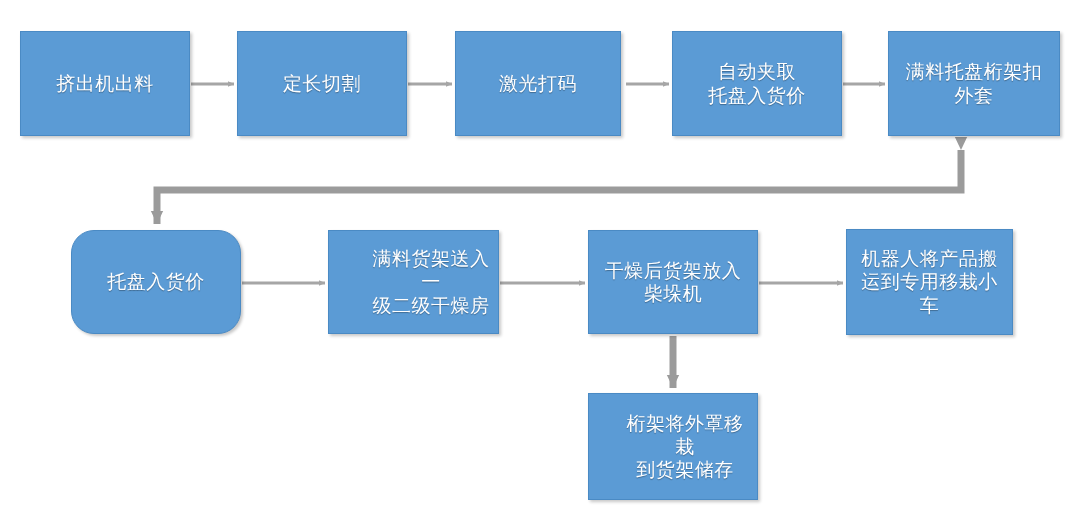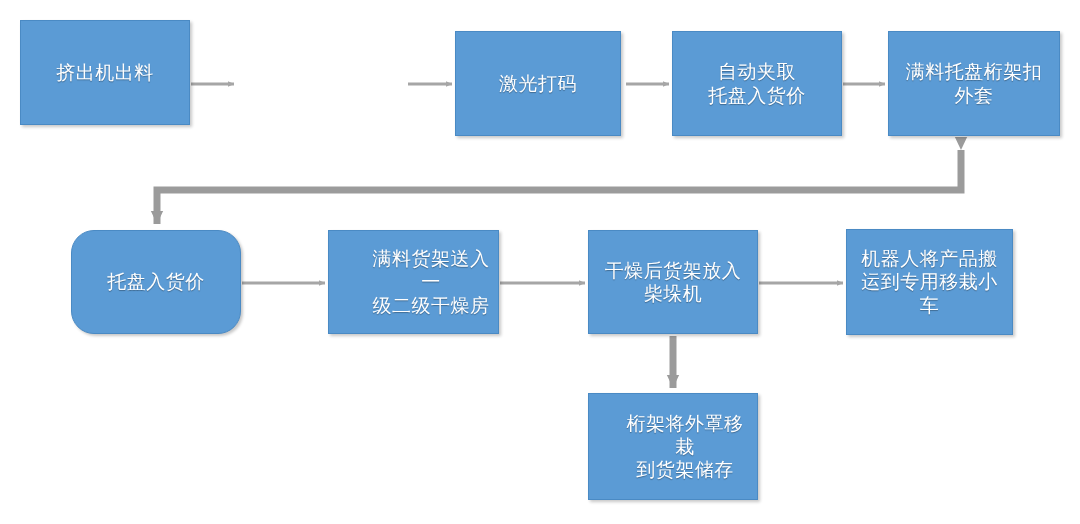--- a/index.html
+++ b/index.html
@@ -89,24 +89,27 @@
     </g>
     <g>
       <line x1="759" y1="283" x2="843" y2="283" stroke="#A6A6A6" stroke-width="3" marker-end="url(#ah-thin)"></line>
     </g>
 
     <g>
       <line x1="673" y1="336" x2="673" y2="388" stroke="#9B9B9B" stroke-width="7" marker-end="url(#ah-thick)"></line>
     </g>
   </svg>
 
-  <div class="node" style="left:20px;  top:20px;  width:170px; height:105px;">
+  <div class="node" style="left:20px;  top:31px;  width:170px; height:105px;">
     <span class="label">挤出机出料</span>
   </div>
 
+  <div class="node" style="left:237px; top:31px;  width:170px; height:105px;">
+    <span class="label">定长切割</span>
+  </div>
 
   <div class="node" style="left:455px; top:31px;  width:166px; height:105px;">
     <span class="label">激光打码</span>
   </div>
 
   <div class="node" style="left:672px; top:31px;  width:170px; height:105px;">
     <span class="label">自动夹取
 托盘入货价</span>
   </div>
 

